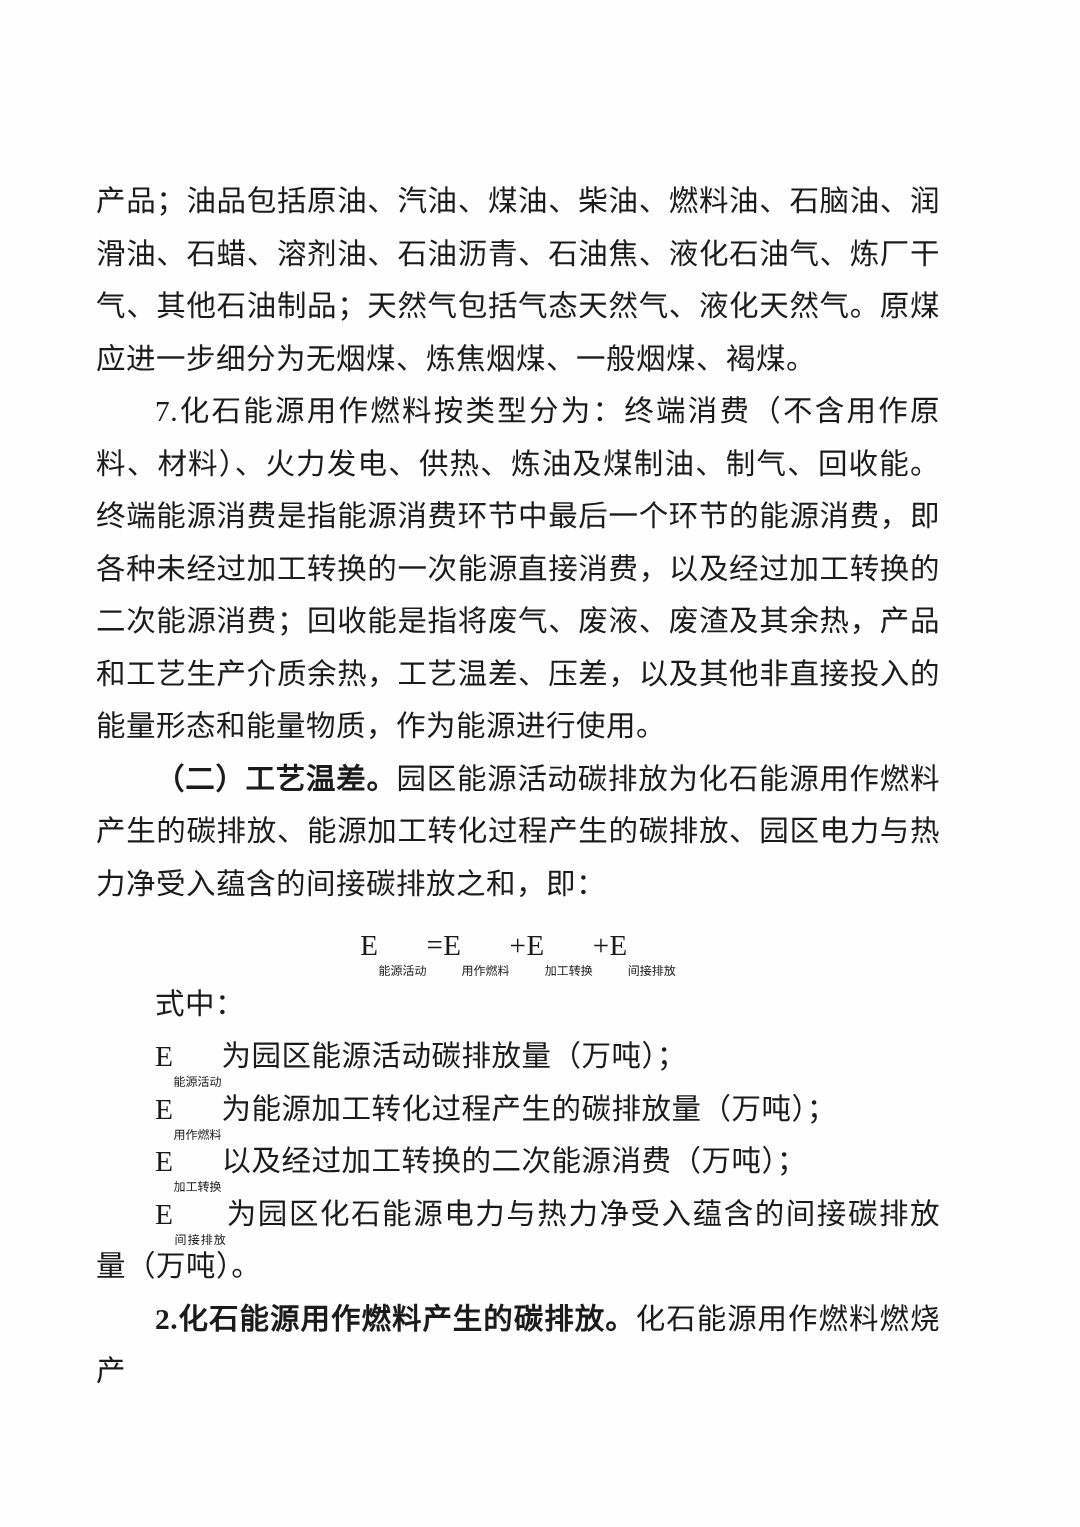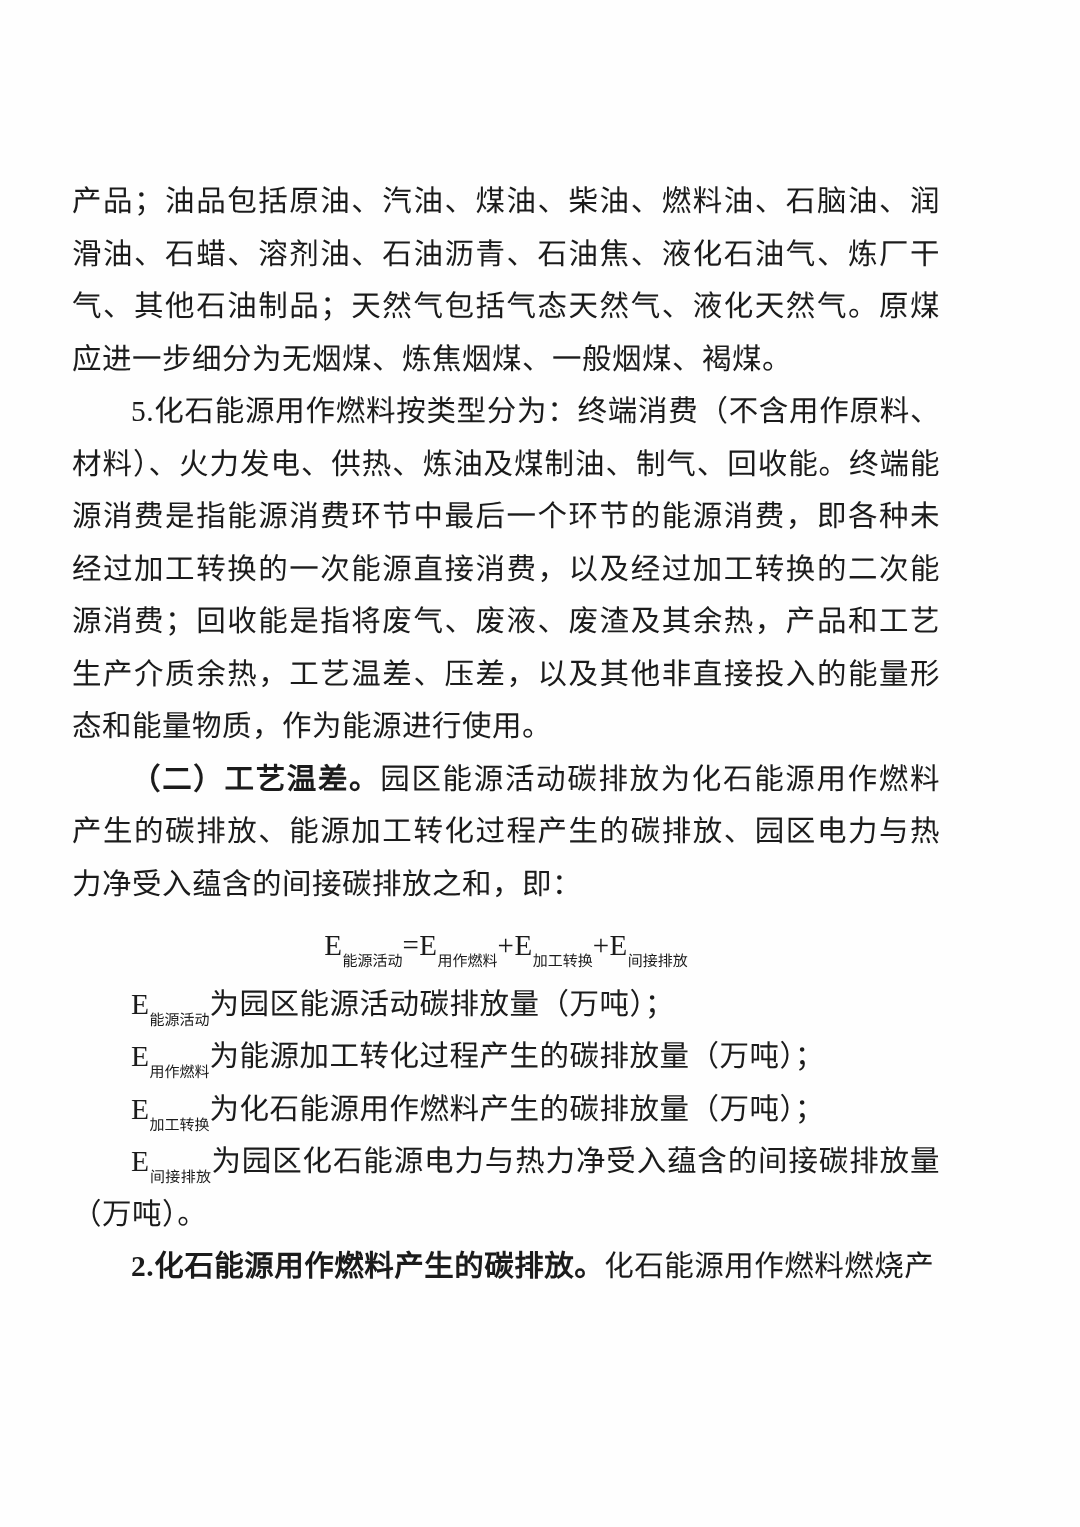--- a/index.html
+++ b/index.html
@@ -13,21 +13,21 @@
     font-family: "Liberation Serif", "DejaVu Serif", serif;
     color: #1a1a1a;
     overflow: hidden;
   }
   .page {
     position: relative;
     width: 1080px;
     height: 1527px;
     background: #fefefe;
     box-sizing: border-box;
-    padding: 175px 140px 60px 72px;
+    padding: 175px 140px 60px 96px;
   }
   .doc-body {
     font-size: 29.5px;
     line-height: 1.78;
     text-align: justify;
     text-justify: inter-ideograph;
     letter-spacing: 0.5px;
     color: #1b1b1b;
   }
   .para {
@@ -43,59 +43,60 @@
   .formula {
     text-align: center;
     margin: 10px 0 6px 0;
     font-size: 29px;
     letter-spacing: 0.5px;
   }
   .formula .var {
     font-family: "Liberation Serif", serif;
   }
   .sub {
-    font-size: 15px;
+    font-size: 12px;
     vertical-align: sub;
     letter-spacing: 0px;
     position: relative;
-    top: 4px;
+    top: 13px;
   }
   .line-e {
     text-indent: 2em;
   }
 </style>
 </head>
 <body>
 
 <div class="page">
   <div class="doc-body">
 
     <p class="para">产品；油品包括原油、汽油、煤油、柴油、燃料油、石脑油、润滑油、石蜡、溶剂油、石油沥青、石油焦、液化石油气、炼厂干气、其他石油制品；天然气包括气态天然气、液化天然气。原煤应进一步细分为无烟煤、炼焦烟煤、一般烟煤、褐煤。</p>
 
-    <p class="para indent">5.化石能源用作燃料按类型分为：终端消费（不含用作原料、材料）、火力发电、供热、炼油及煤制油、制气、回收能。终端能源消费是指能源消费环节中最后一个环节的能源消费，即各种未经过加工转换的一次能源直接消费，以及经过加工转换的二次能源消费；回收能是指将废气、废液、废渣及其余热，产品和工艺生产介质余热，工艺温差、压差，以及其他非直接投入的能量形态和能量物质，作为能源进行使用。</p>
+    <p class="para indent">7.化石能源用作燃料按类型分为：终端消费（不含用作原料、材料）、火力发电、供热、炼油及煤制油、制气、回收能。终端能源消费是指能源消费环节中最后一个环节的能源消费，即各种未经过加工转换的一次能源直接消费，以及经过加工转换的二次能源消费；回收能是指将废气、废液、废渣及其余热，产品和工艺生产介质余热，工艺温差、压差，以及其他非直接投入的能量形态和能量物质，作为能源进行使用。</p>
 
     <p class="para indent">
       <span class="bold">（二）工艺温差。</span><span>园区能源活动碳排放为化石能源用作燃料产生的碳排放、能源加工转化过程产生的碳排放、园区电力与热力净受入蕴含的间接碳排放之和，即：</span>
     </p>
 
     <div class="formula">
       <span class="var">E</span><span class="sub">能源活动</span><span>=</span><span class="var">E</span><span class="sub">用作燃料</span><span>+</span><span class="var">E</span><span class="sub">加工转换</span><span>+</span><span class="var">E</span><span class="sub">间接排放</span>
     </div>
 
+    <p class="para indent">式中：</p>
 
     <p class="para line-e">
       <span class="var">E</span><span class="sub">能源活动</span><span>为园区能源活动碳排放量（万吨）；</span>
     </p>
 
     <p class="para line-e">
       <span class="var">E</span><span class="sub">用作燃料</span><span>为能源加工转化过程产生的碳排放量（万吨）；</span>
     </p>
 
     <p class="para line-e">
-      <span class="var">E</span><span class="sub">加工转换</span><span>为化石能源用作燃料产生的碳排放量（万吨）；</span>
+      <span class="var">E</span><span class="sub">加工转换</span><span>以及经过加工转换的二次能源消费（万吨）；</span>
     </p>
 
     <p class="para line-e">
       <span class="var">E</span><span class="sub">间接排放</span><span>为园区化石能源电力与热力净受入蕴含的间接碳排放量（万吨）。</span>
     </p>
 
     <p class="para indent">
       <span class="bold">2.化石能源用作燃料产生的碳排放。</span><span>化石能源用作燃料燃烧产</span>
     </p>
 

